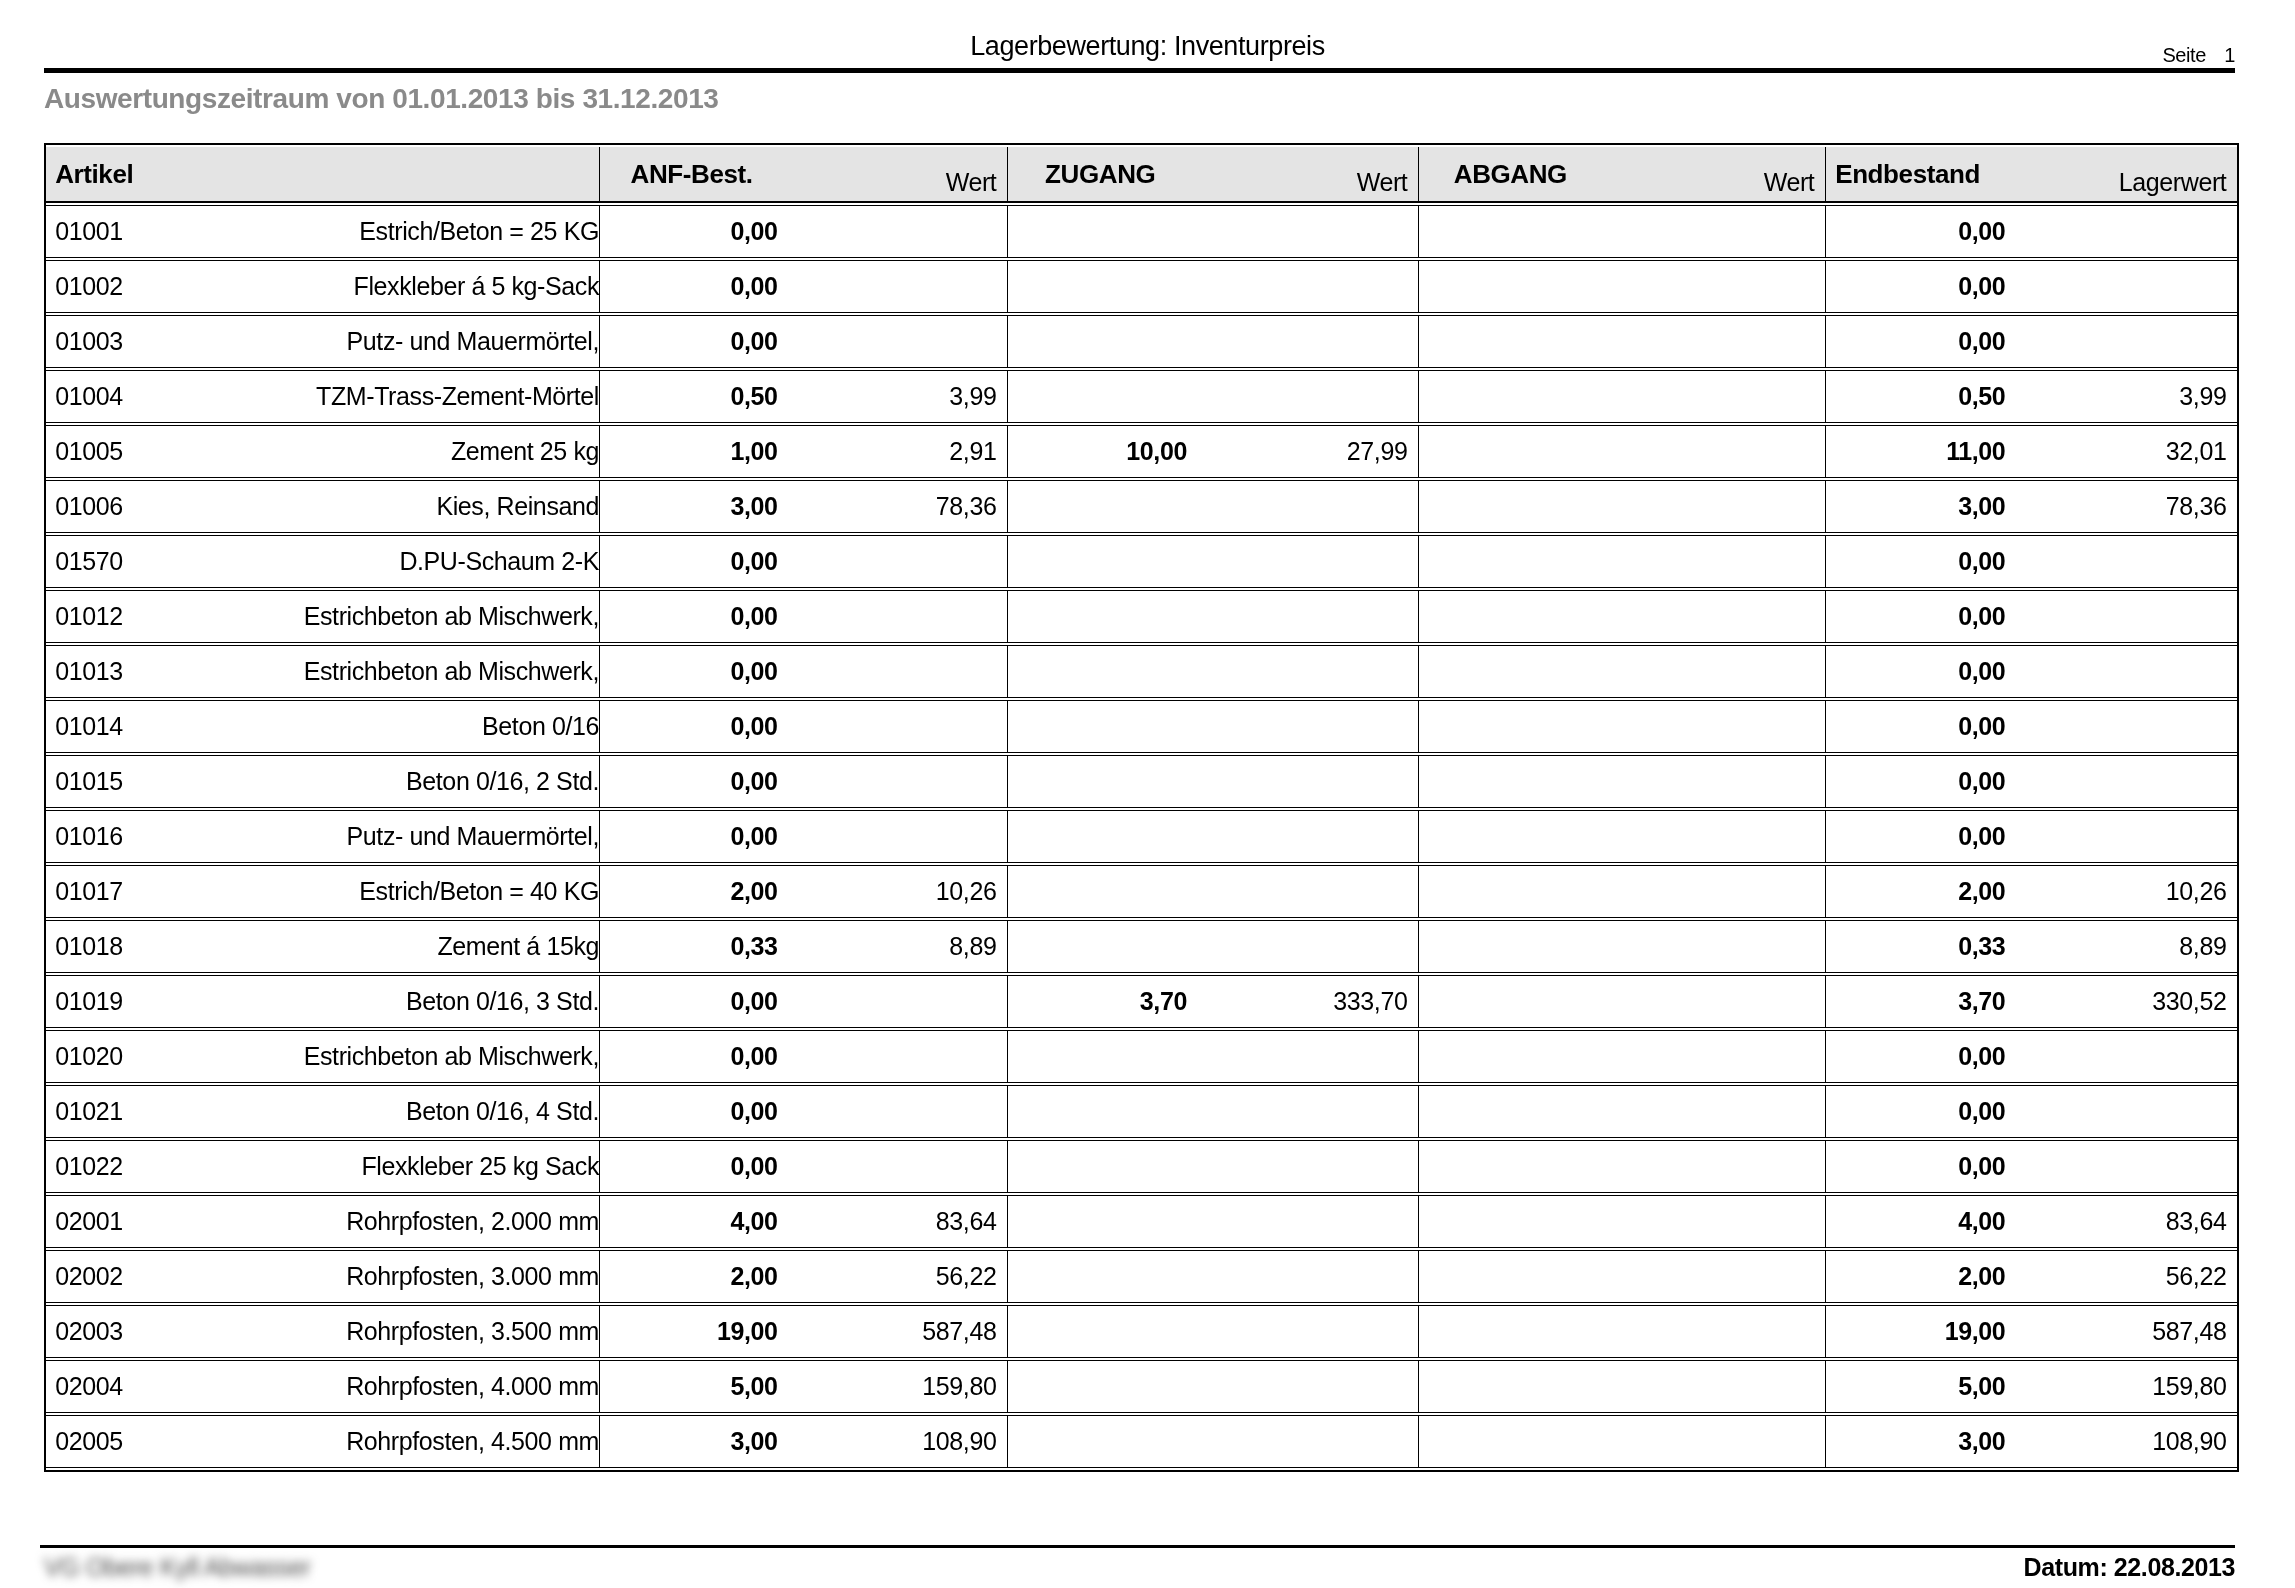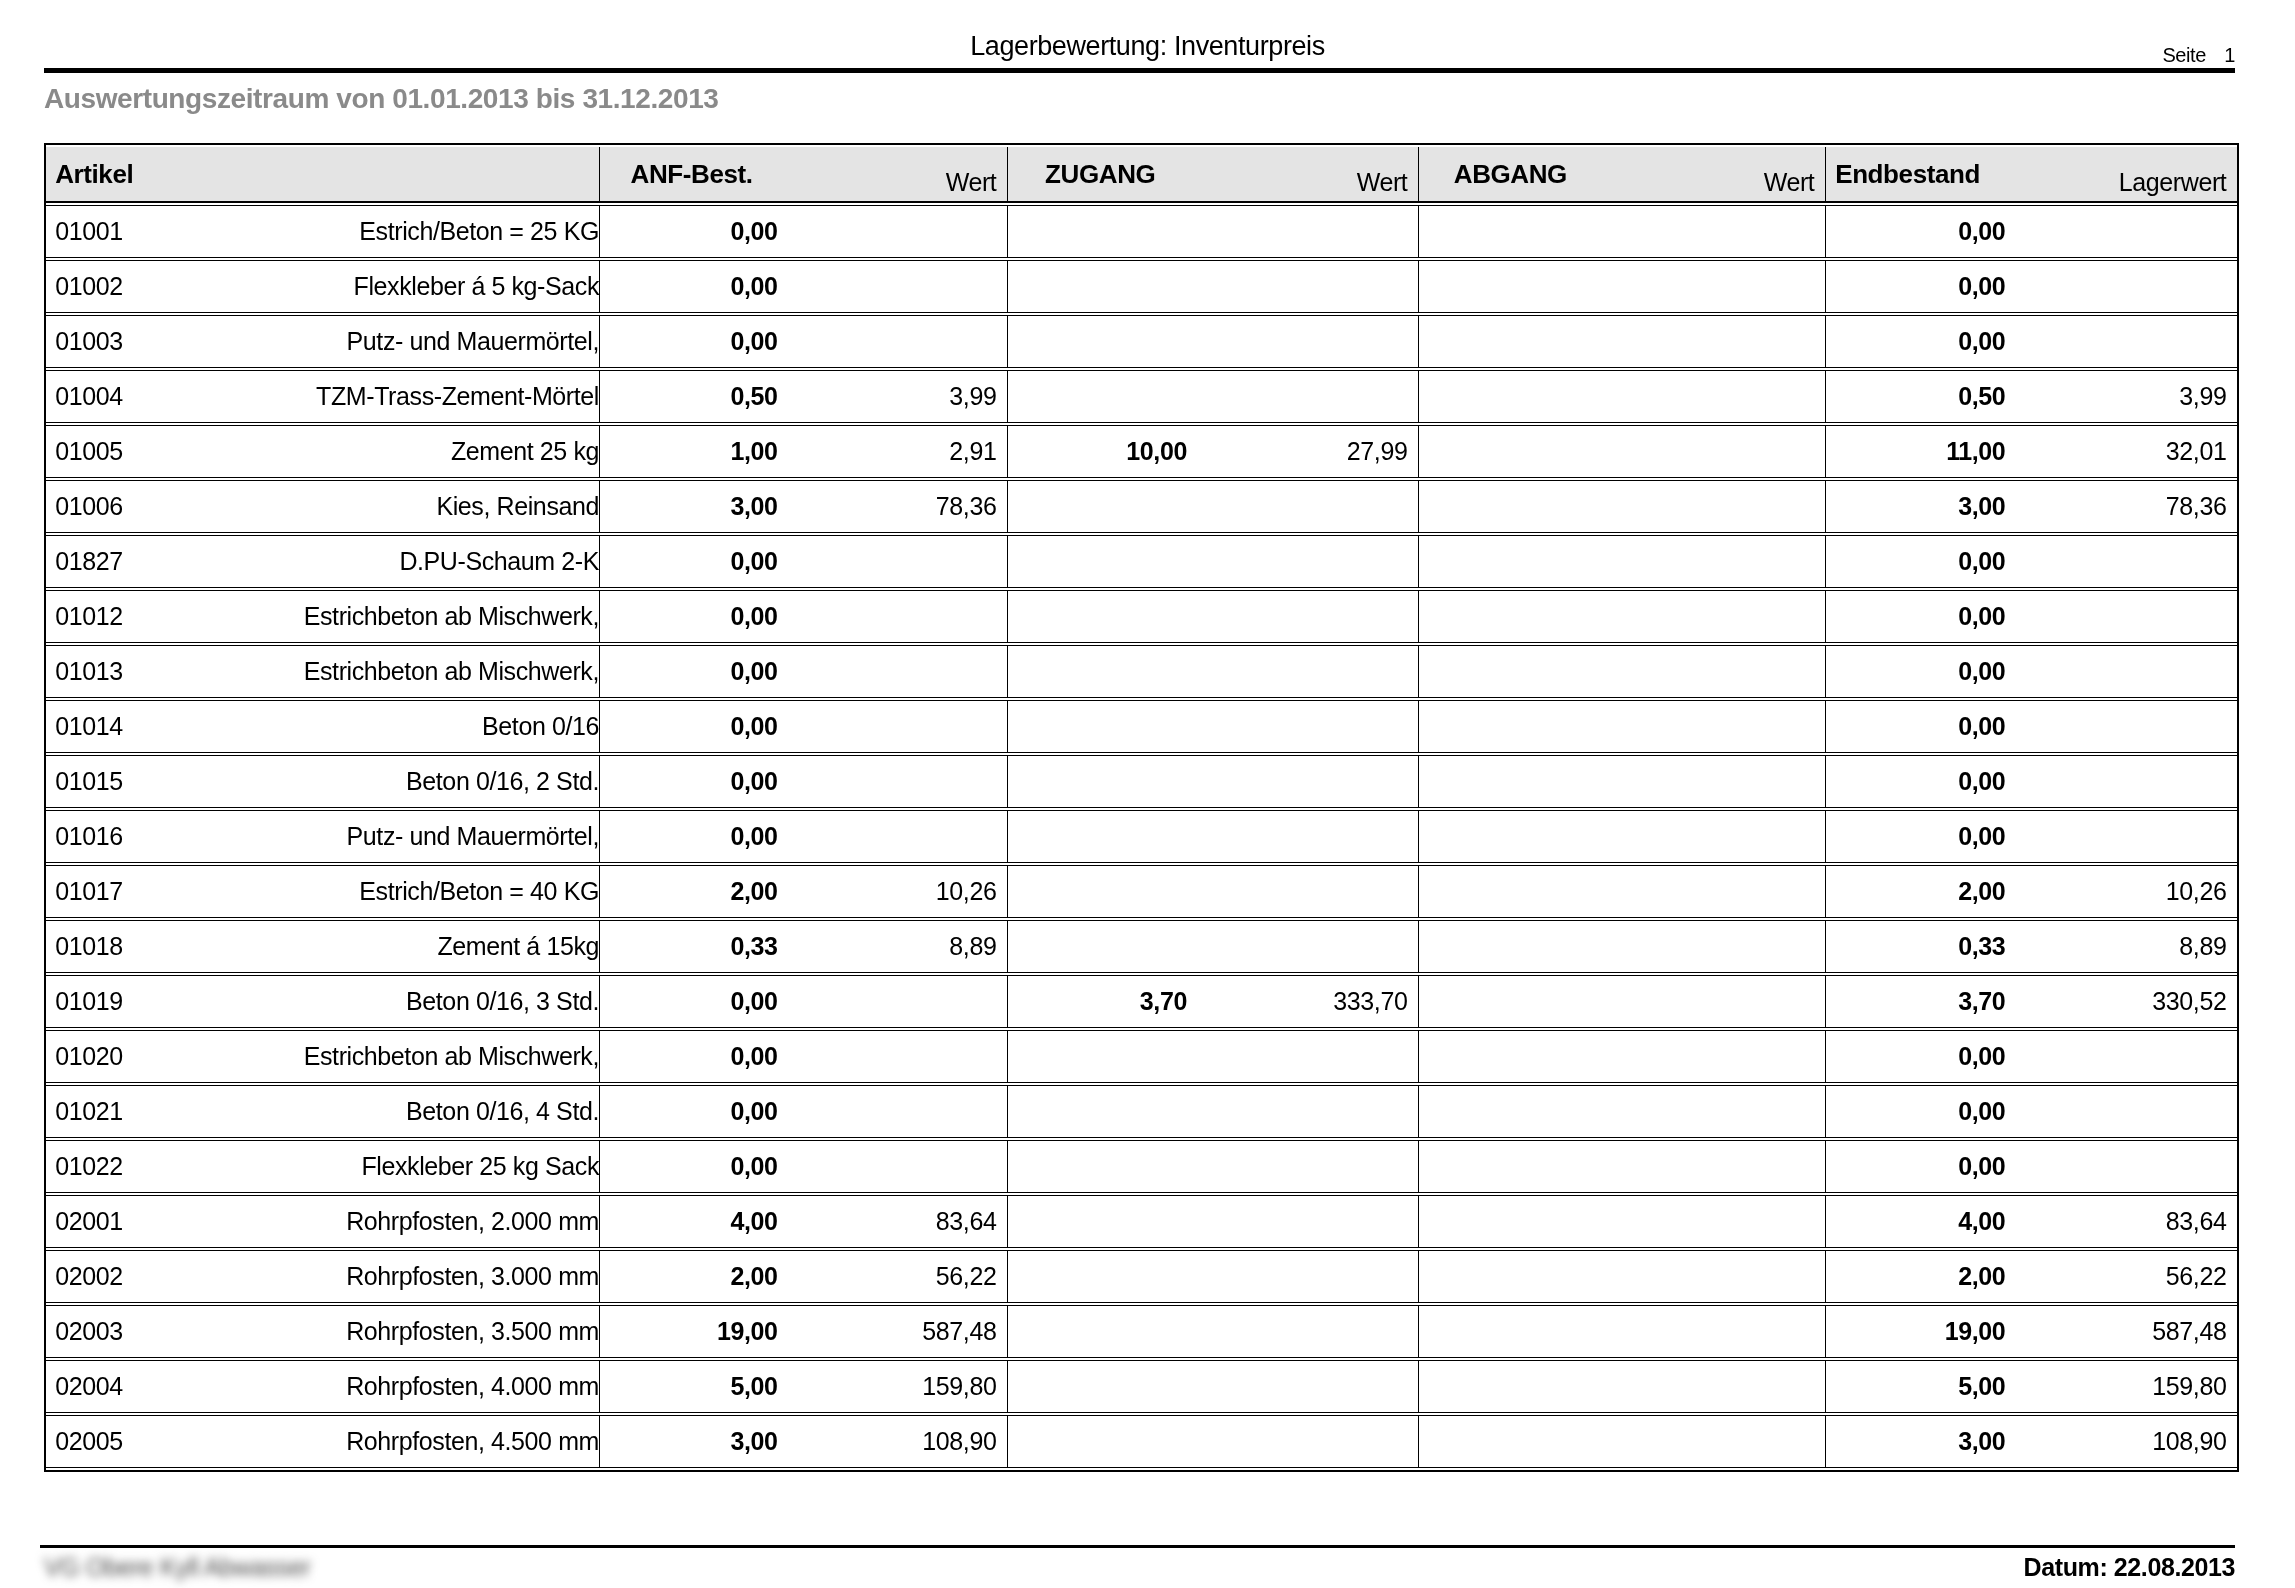--- a/index.html
+++ b/index.html
@@ -319,21 +319,21 @@
             <td>
               <div class="cellflex">
                 <span class="qty">3,00</span>
                 <span class="val">78,36</span>
               </div>
             </td>
           </tr>
           <tr>
             <td>
               <div class="cellflex">
-                <span class="nr">01827</span>
+                <span class="nr">01570</span>
                 <span class="nm">D.PU-Schaum 2-K</span>
               </div>
             </td>
             <td>
               <div class="cellflex">
                 <span class="qty">0,00</span>
                 <span class="val"></span>
               </div>
             </td>
             <td>

